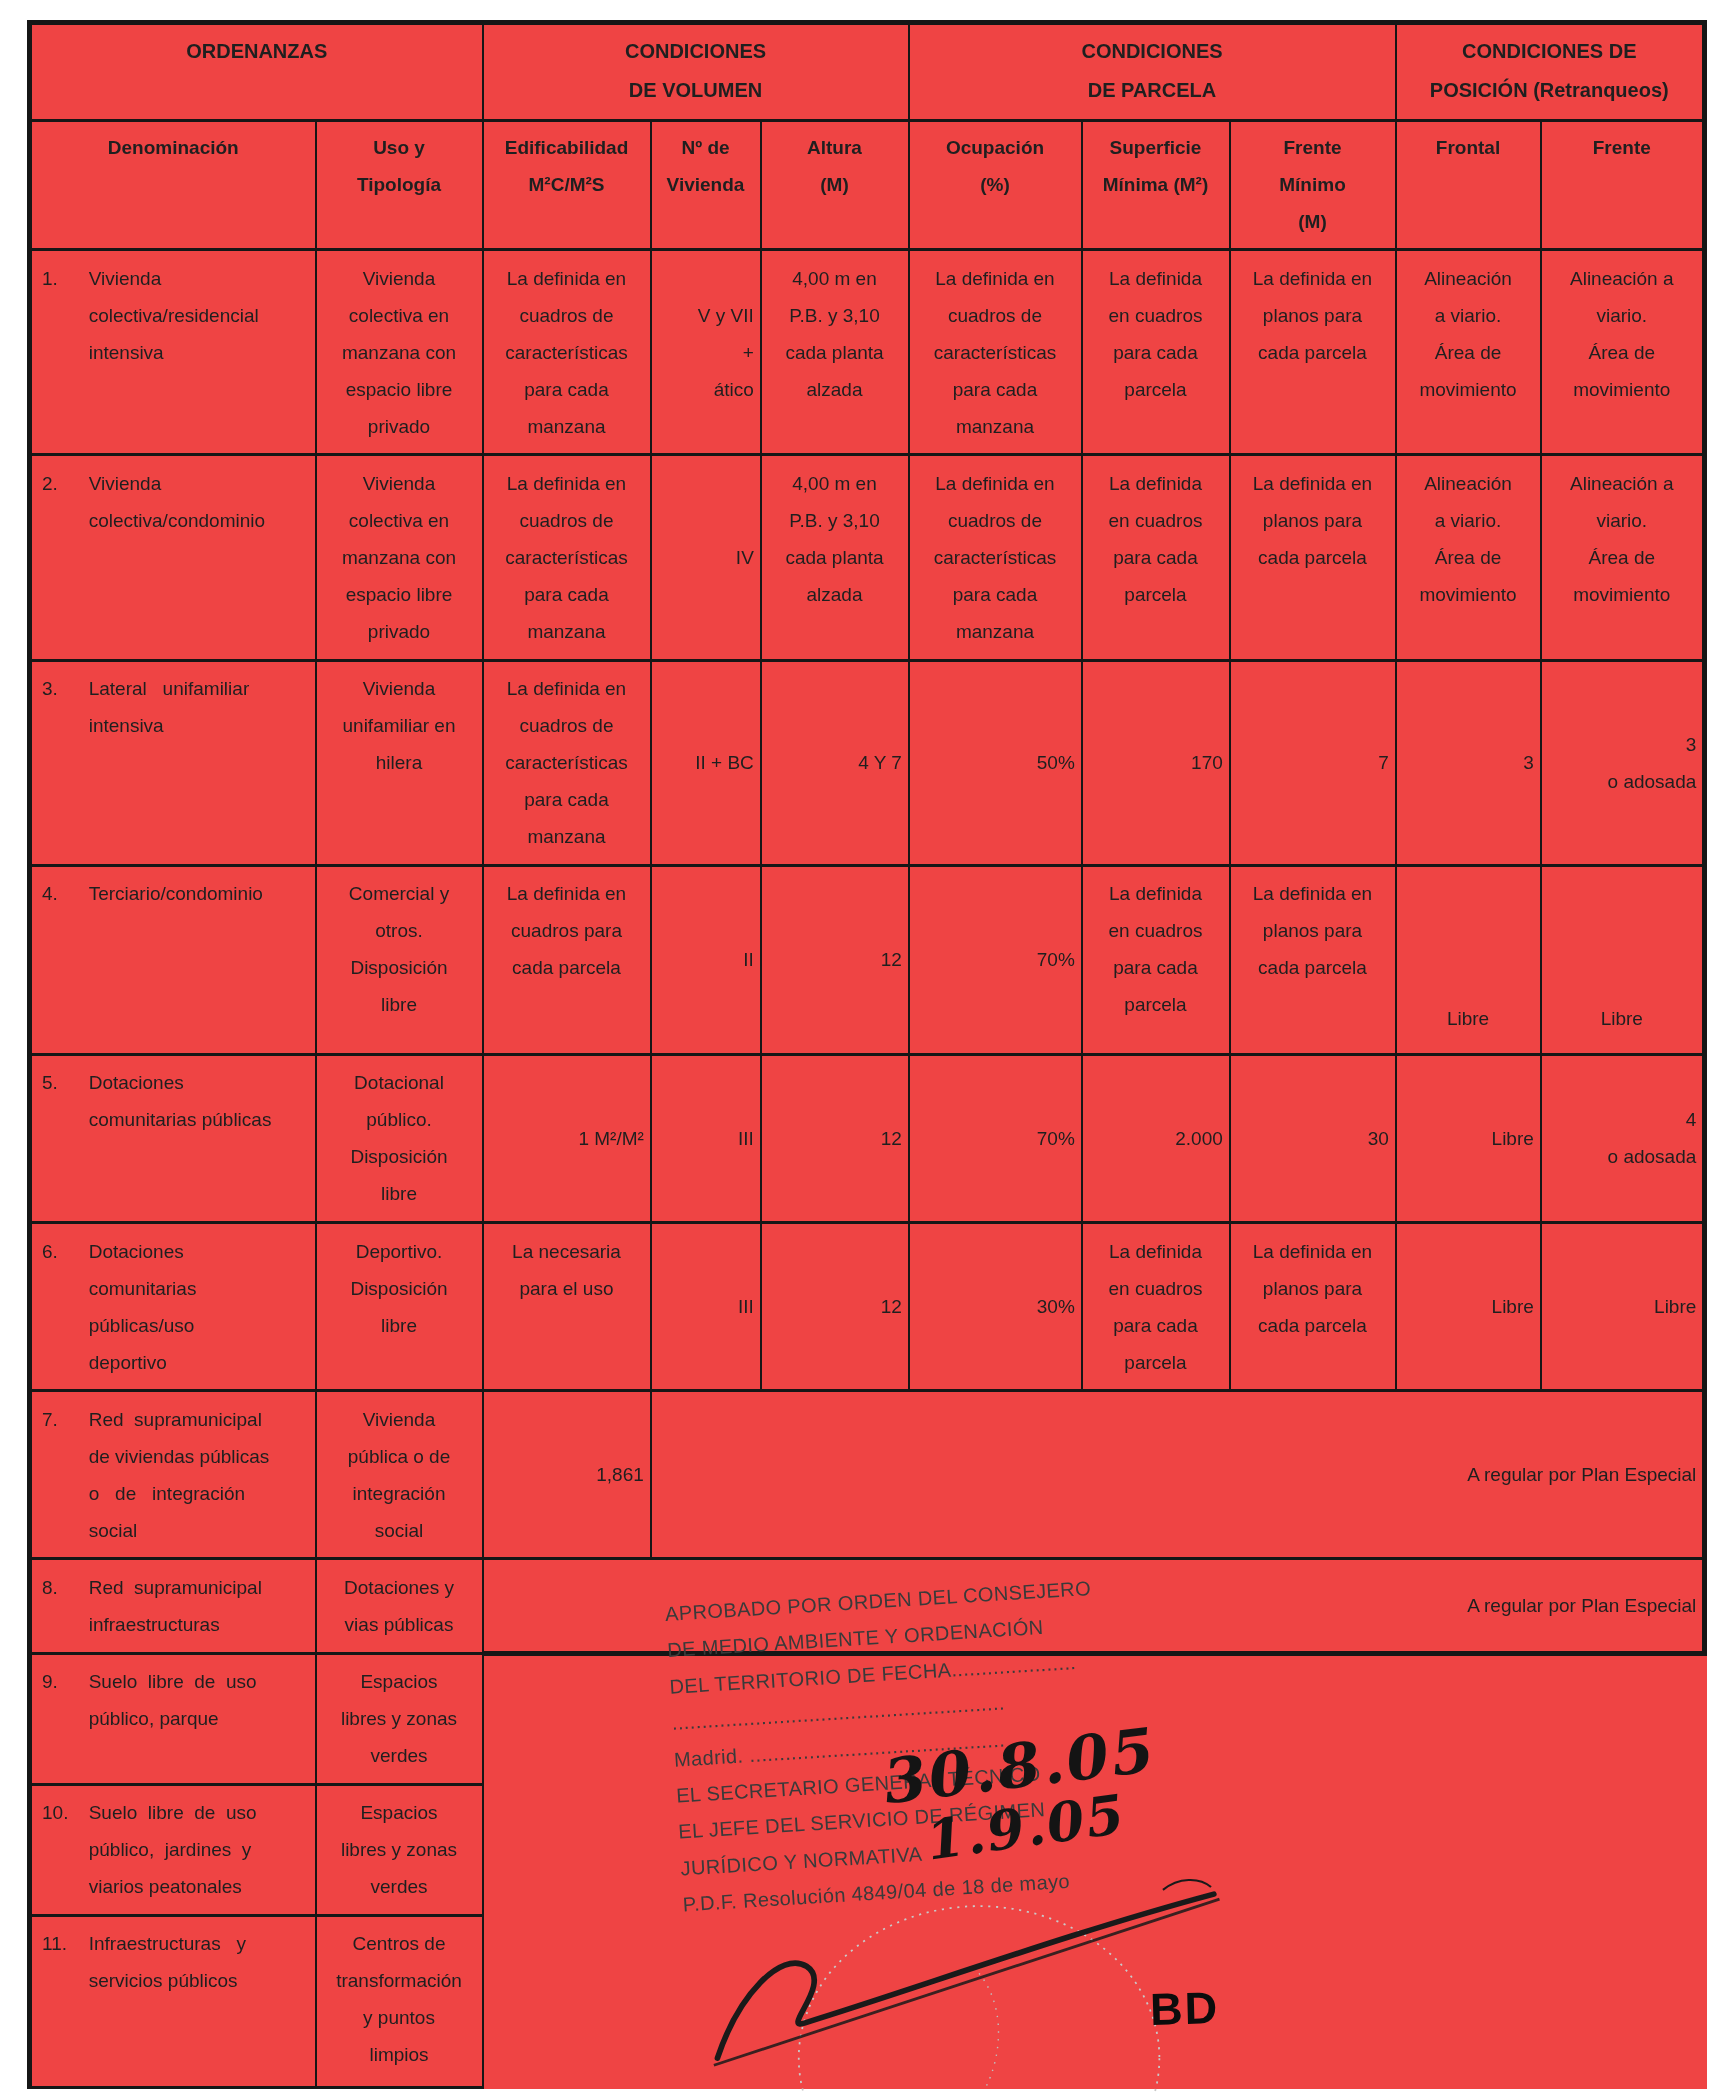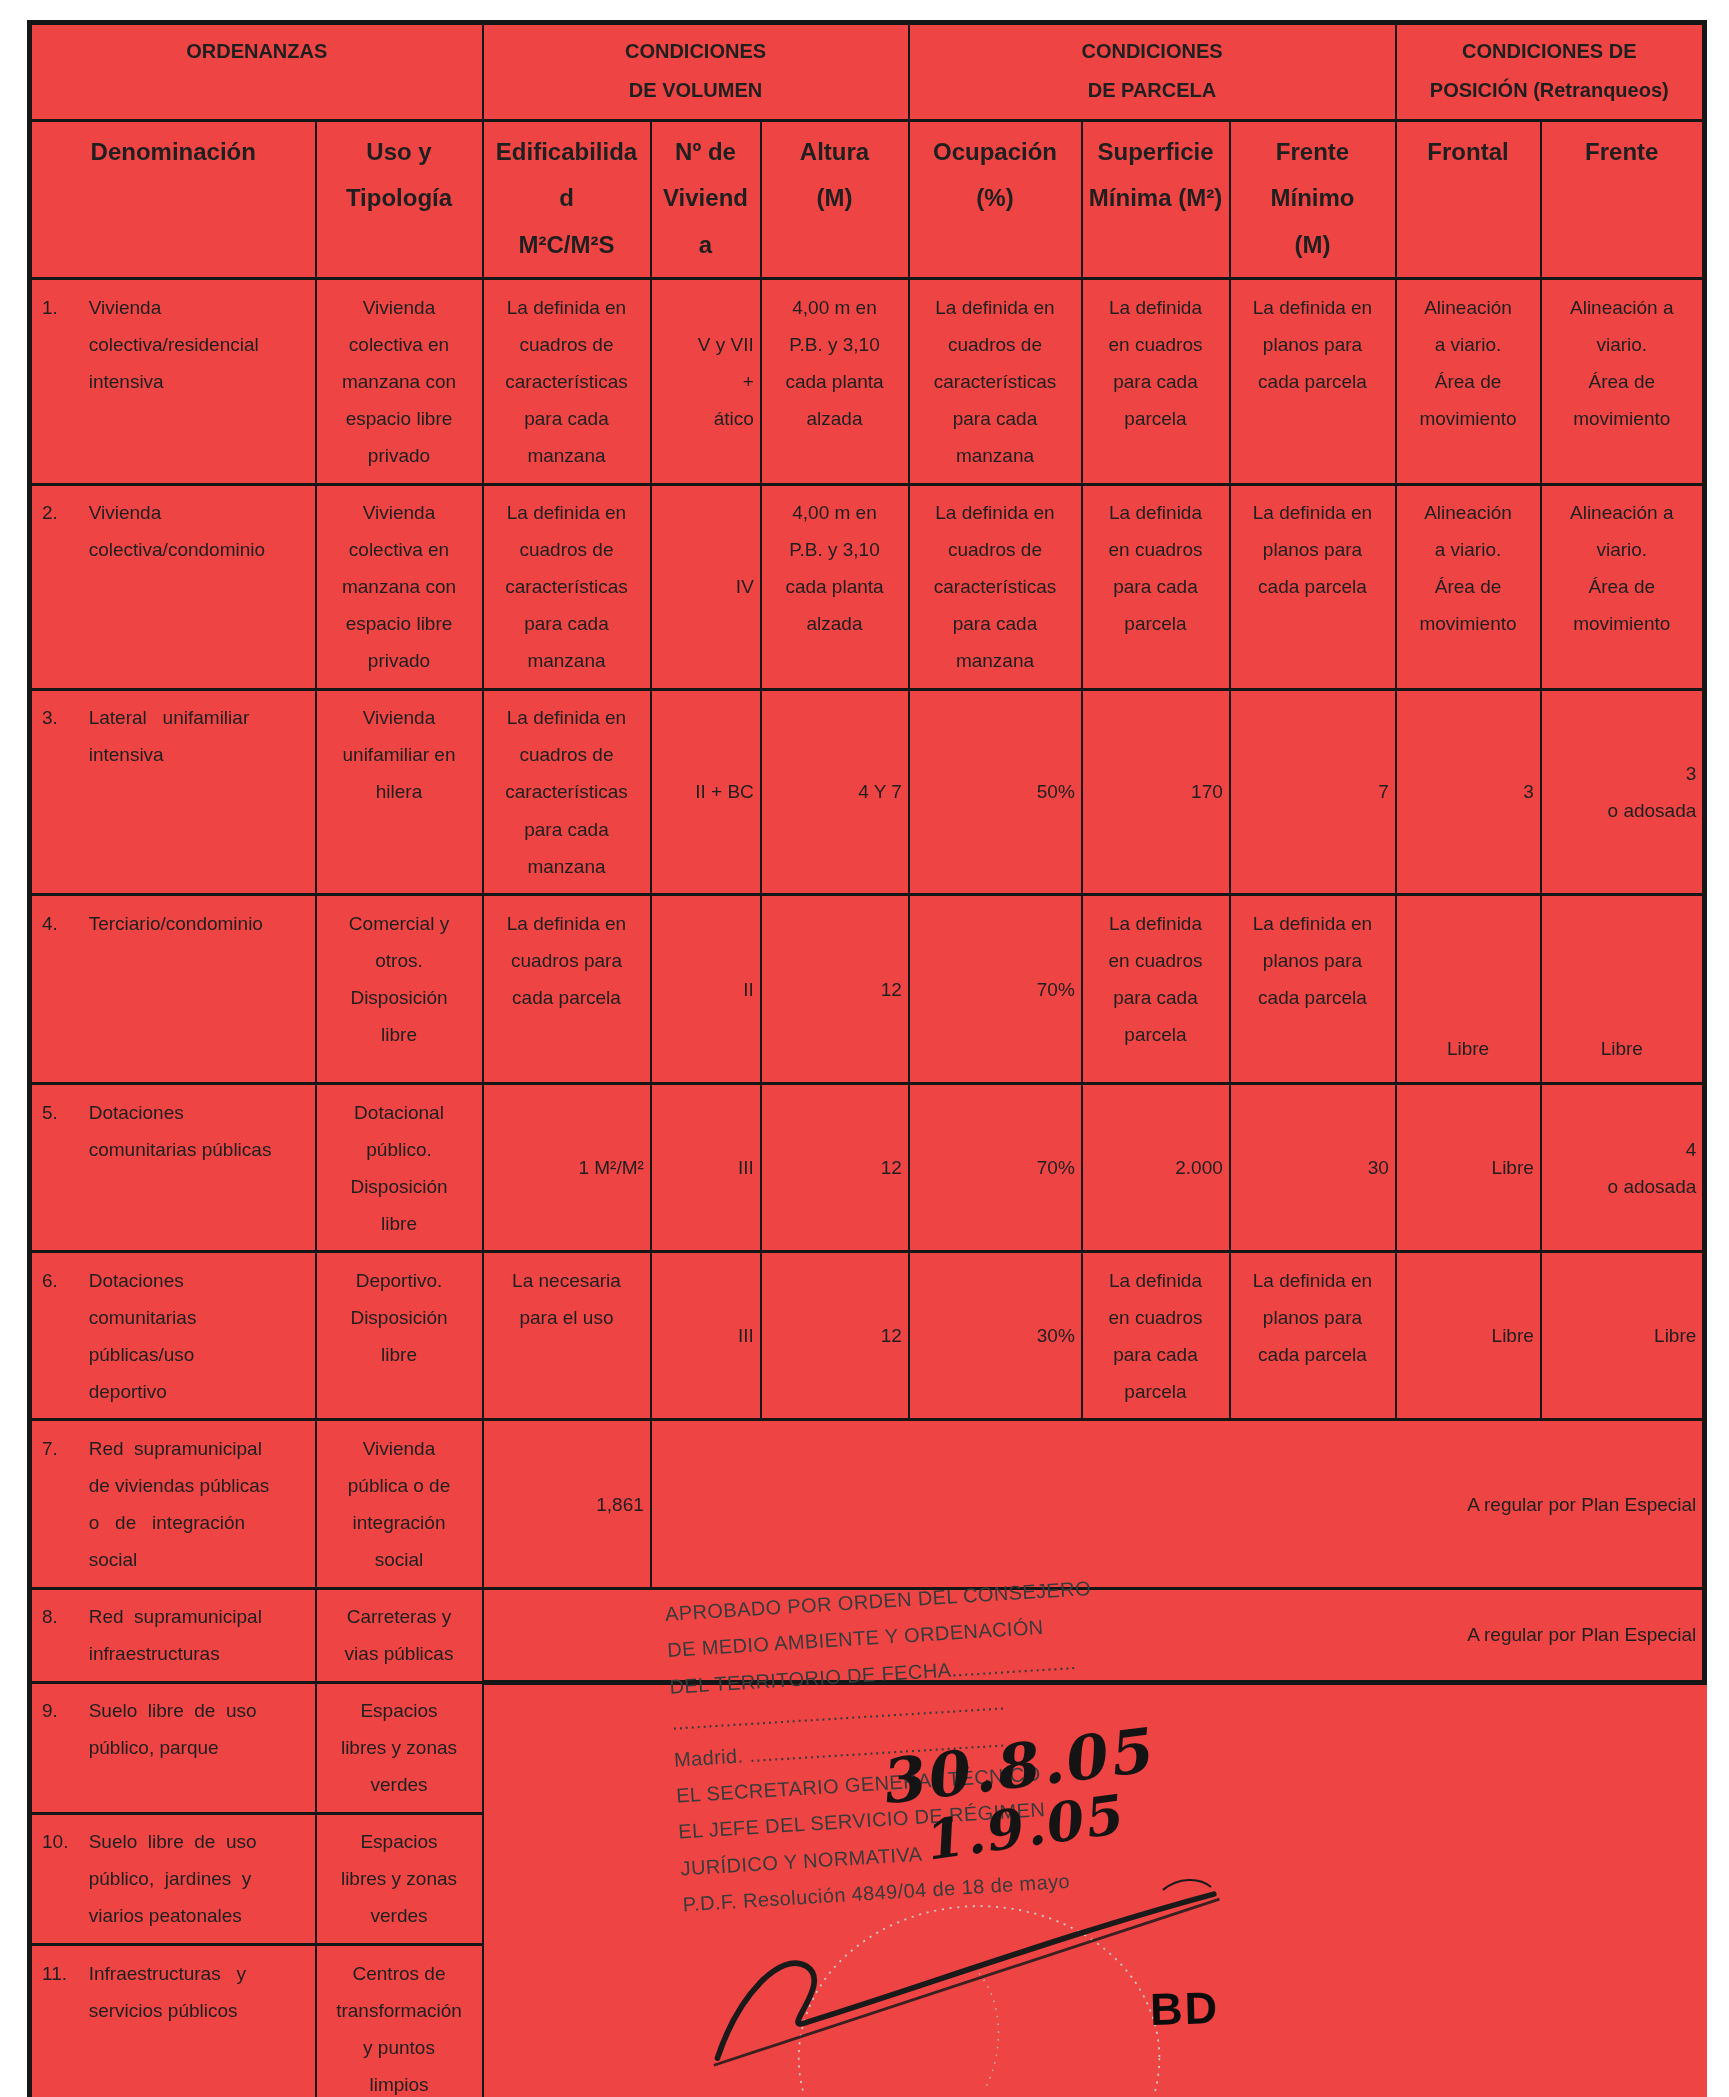--- a/index.html
+++ b/index.html
@@ -18,21 +18,21 @@
     padding: 8.5px 5.7px; vertical-align: top; text-align: center;
     font-size: 19px; line-height: 1.95; white-space: pre-wrap;
     word-wrap: break-word; color: #1f1f1f;
   }
   td.bt { border-top-width: 5px; }
   td.bl { border-left-width: 5px; }
   td.br { border-right-width: 5px; }
   td.bb { border-bottom-width: 5px; }
   td.void { border: 0 !important; background: transparent; }
   td.gh { font-weight: bold; font-size: 20px; padding-top: 7px; }
-  td.ch { font-weight: bold; font-size: 24px; padding-top: 7px; }
+  td.ch { font-weight: bold; font-size: 19px; padding-top: 7px; }
   td.vm { vertical-align: middle; text-align: right; }
   td.vb { vertical-align: bottom; padding-bottom: 15.5px; }
   td.den { text-align: left; position: relative; }
   .num { position: absolute; left: 10px; top: 8.5px; display: inline-block; }
   .dtxt { margin-left: 51px; }
   
   .stamp {
     position: absolute; left: 664px; top: 1596px; width: 466px;
     transform: rotate(-3.5deg); transform-origin: left top;
     font-size: 20px; line-height: 1.82; letter-spacing: 0.4px;
@@ -279,21 +279,21 @@
 pública o de
 integración
 social</td>
     <td class="vm">1,861</td>
     <td colspan="7" class="vm br">A regular por Plan Especial</td>
   </tr>
 
   <tr style="height:73px">
     <td class="den bl"><span class="num">8.</span><div class="dtxt">Red  supramunicipal
 infraestructuras</div></td>
-    <td>Carreteras y
+    <td>Dotaciones y
 vias públicas</td>
     <td colspan="8" class="vm br bb">A regular por Plan Especial</td>
   </tr>
 
   <tr style="height:117px">
     <td class="den bl"><span class="num">9.</span><div class="dtxt">Suelo  libre  de  uso
 público, parque</div></td>
     <td>Espacios
 libres y zonas
 verdes</td>

